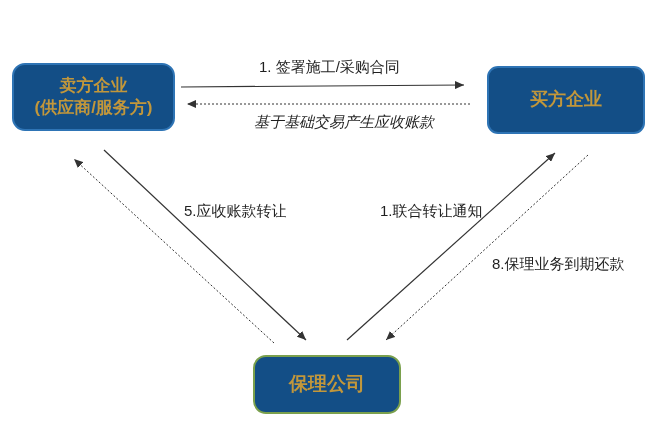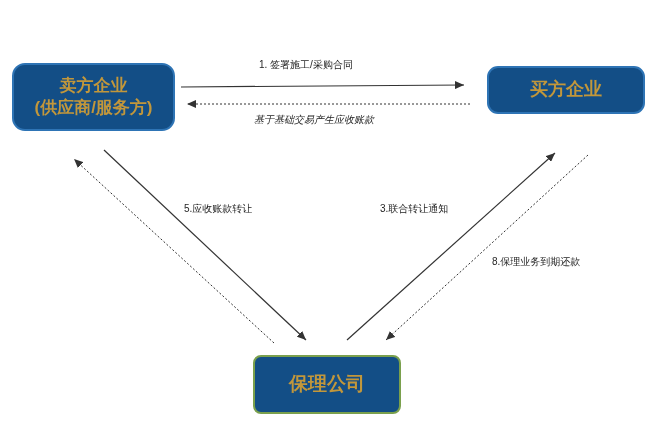--- a/index.html
+++ b/index.html
@@ -30,33 +30,33 @@
     line-height:1.28;
     box-sizing:border-box;
     white-space:nowrap;
   }
   .node-seller{
     left:12px;top:63px;width:163px;height:68px;
     border:2px solid var(--node-border-blue);
     border-radius:13px;font-size:17px;
   }
   .node-buyer{
-    left:487px;top:66px;width:158px;height:48px;
+    left:487px;top:66px;width:158px;height:68px;
     border:2px solid var(--node-border-blue);
     border-radius:11px;font-size:18px;
   }
   .node-factor{
     left:253px;top:355px;width:148px;height:59px;
     border:2px solid var(--node-border-green);
-    border-radius:8px;font-size:19px;
+    border-radius:13px;font-size:19px;
   }
   .edge-label{
     position:absolute;
     color:var(--label);
-    font-size:10px;
+    font-size:15px;
     white-space:nowrap;
   }
   .lbl-contract{left:259px;top:58px;}
   .lbl-receivable{left:254px;top:113px;font-style:italic;}
   .lbl-transfer{left:184px;top:202px;}
   .lbl-notice{left:380px;top:202px;}
   .lbl-financing{left:66px;top:251px;}
   .lbl-repayment{left:492px;top:255px;}
 </style>
 </head>
@@ -93,16 +93,16 @@
     <span>买方企业</span>
   </div>
 
   <div class="node node-factor">
     <span>保理公司</span>
   </div>
 
   <div class="edge-label lbl-contract">1. 签署施工/采购合同</div>
   <div class="edge-label lbl-receivable">基于基础交易产生应收账款</div>
   <div class="edge-label lbl-transfer">5.应收账款转让</div>
-  <div class="edge-label lbl-notice">3.联合转让通知</div>
+  <div class="edge-label lbl-notice">1.联合转让通知</div>
   <div class="edge-label lbl-repayment">8.保理业务到期还款</div>
 
 </div>
 
 </body></html>

